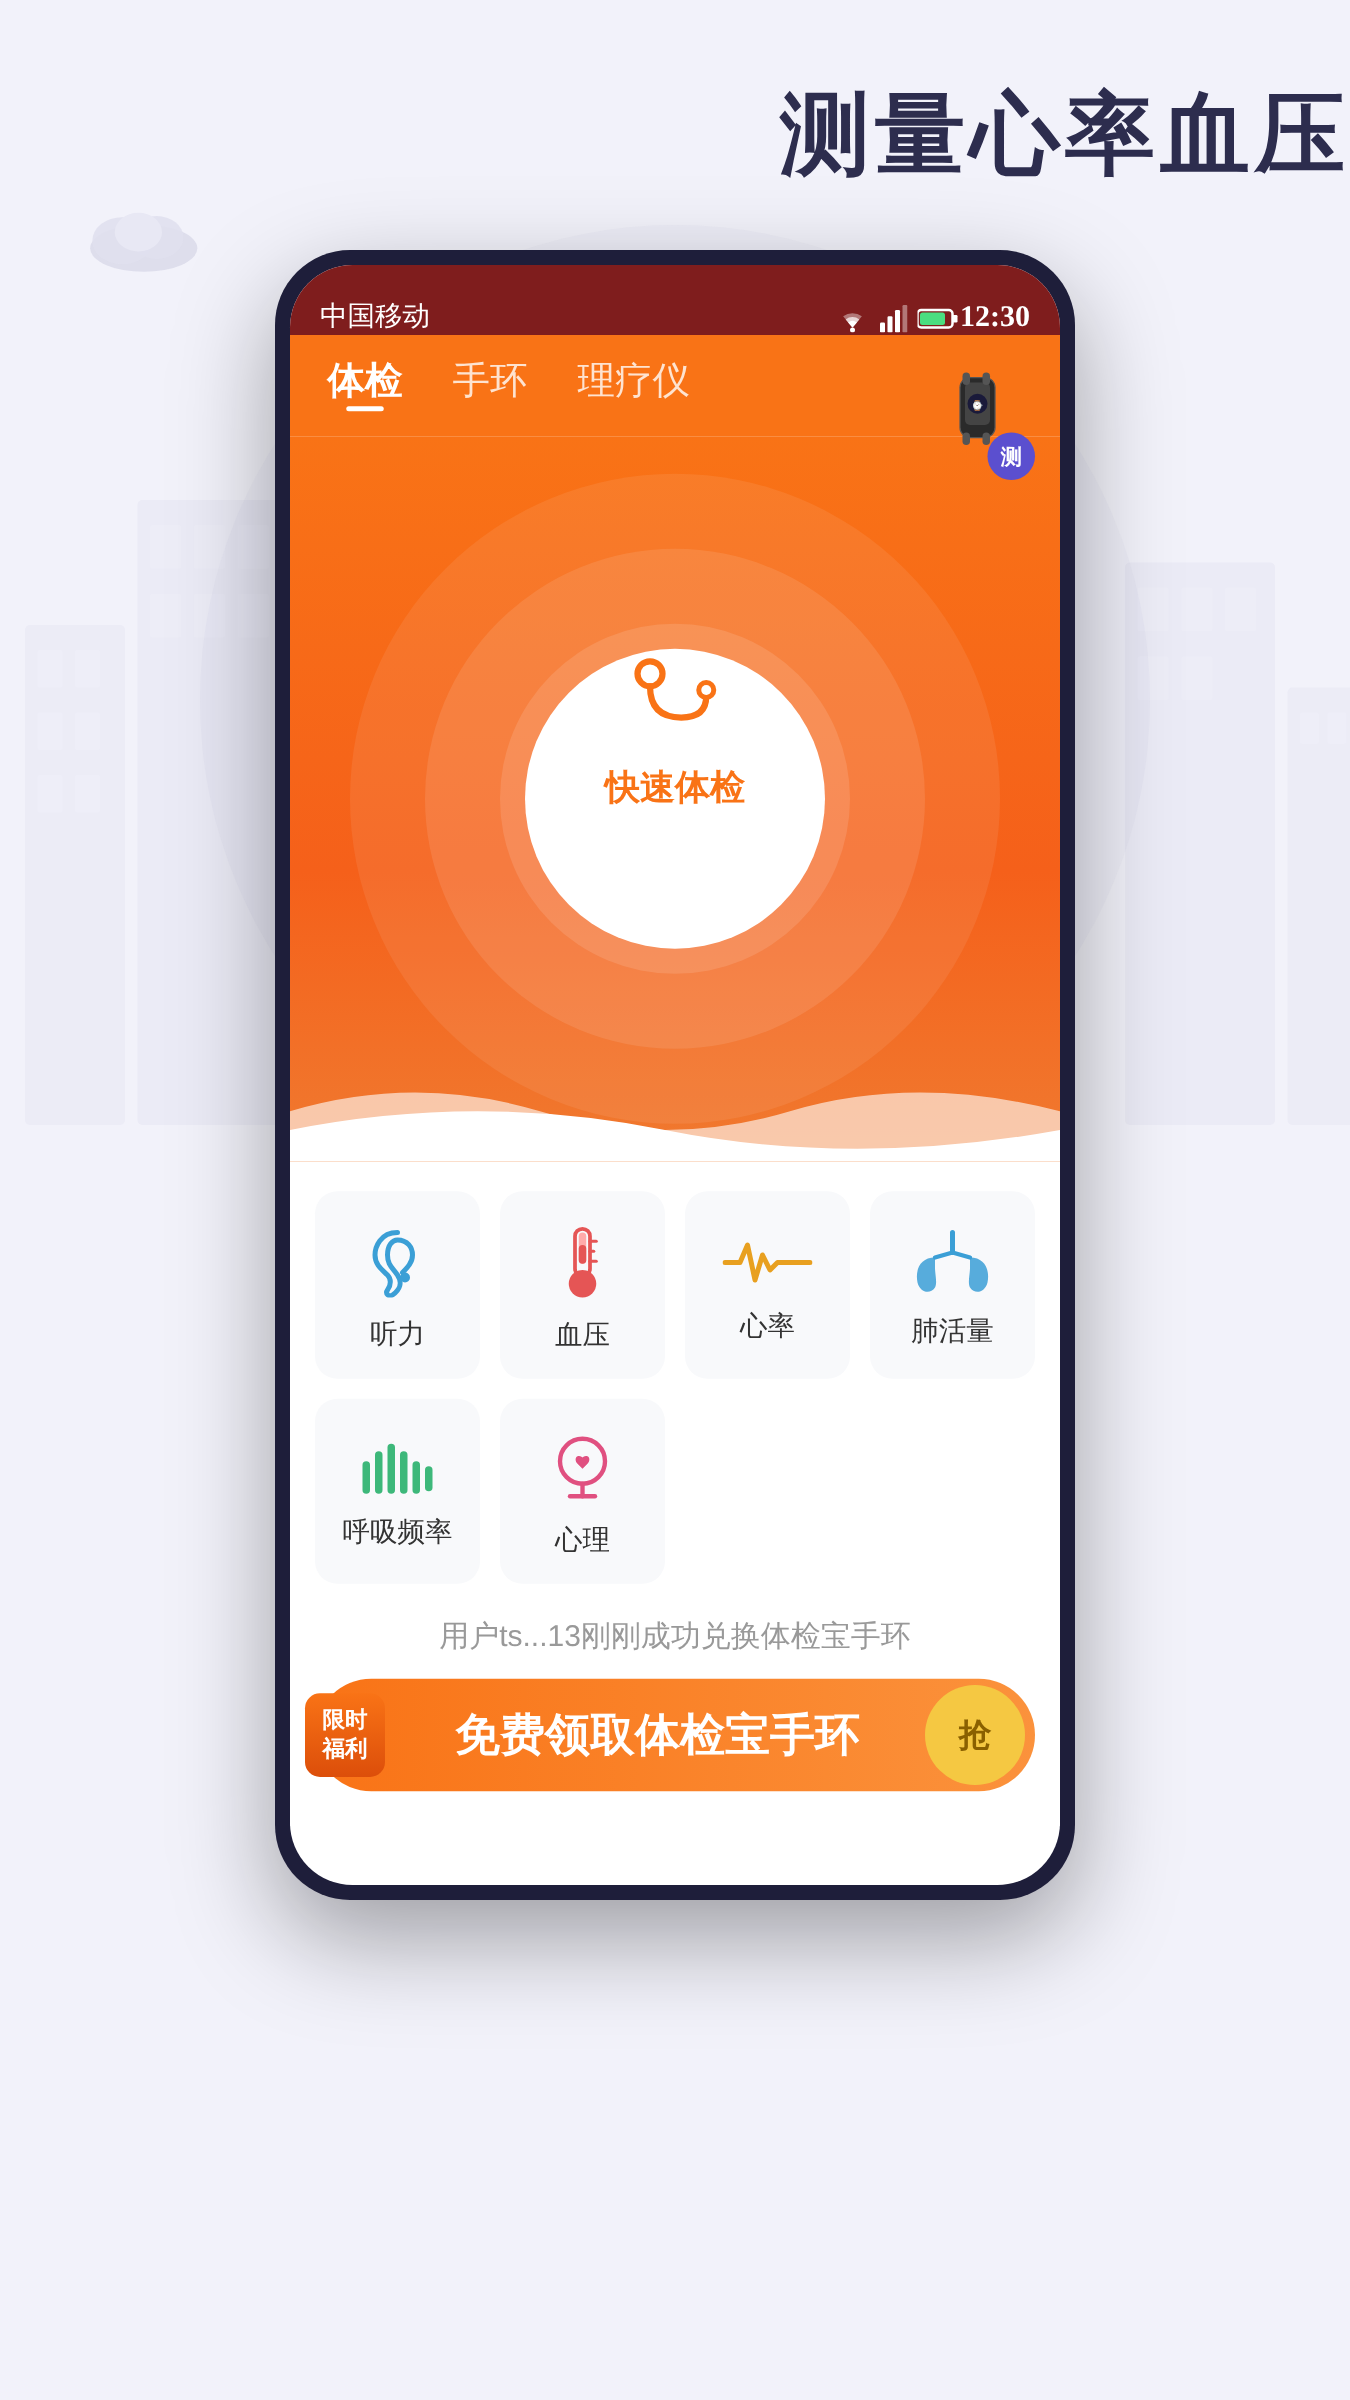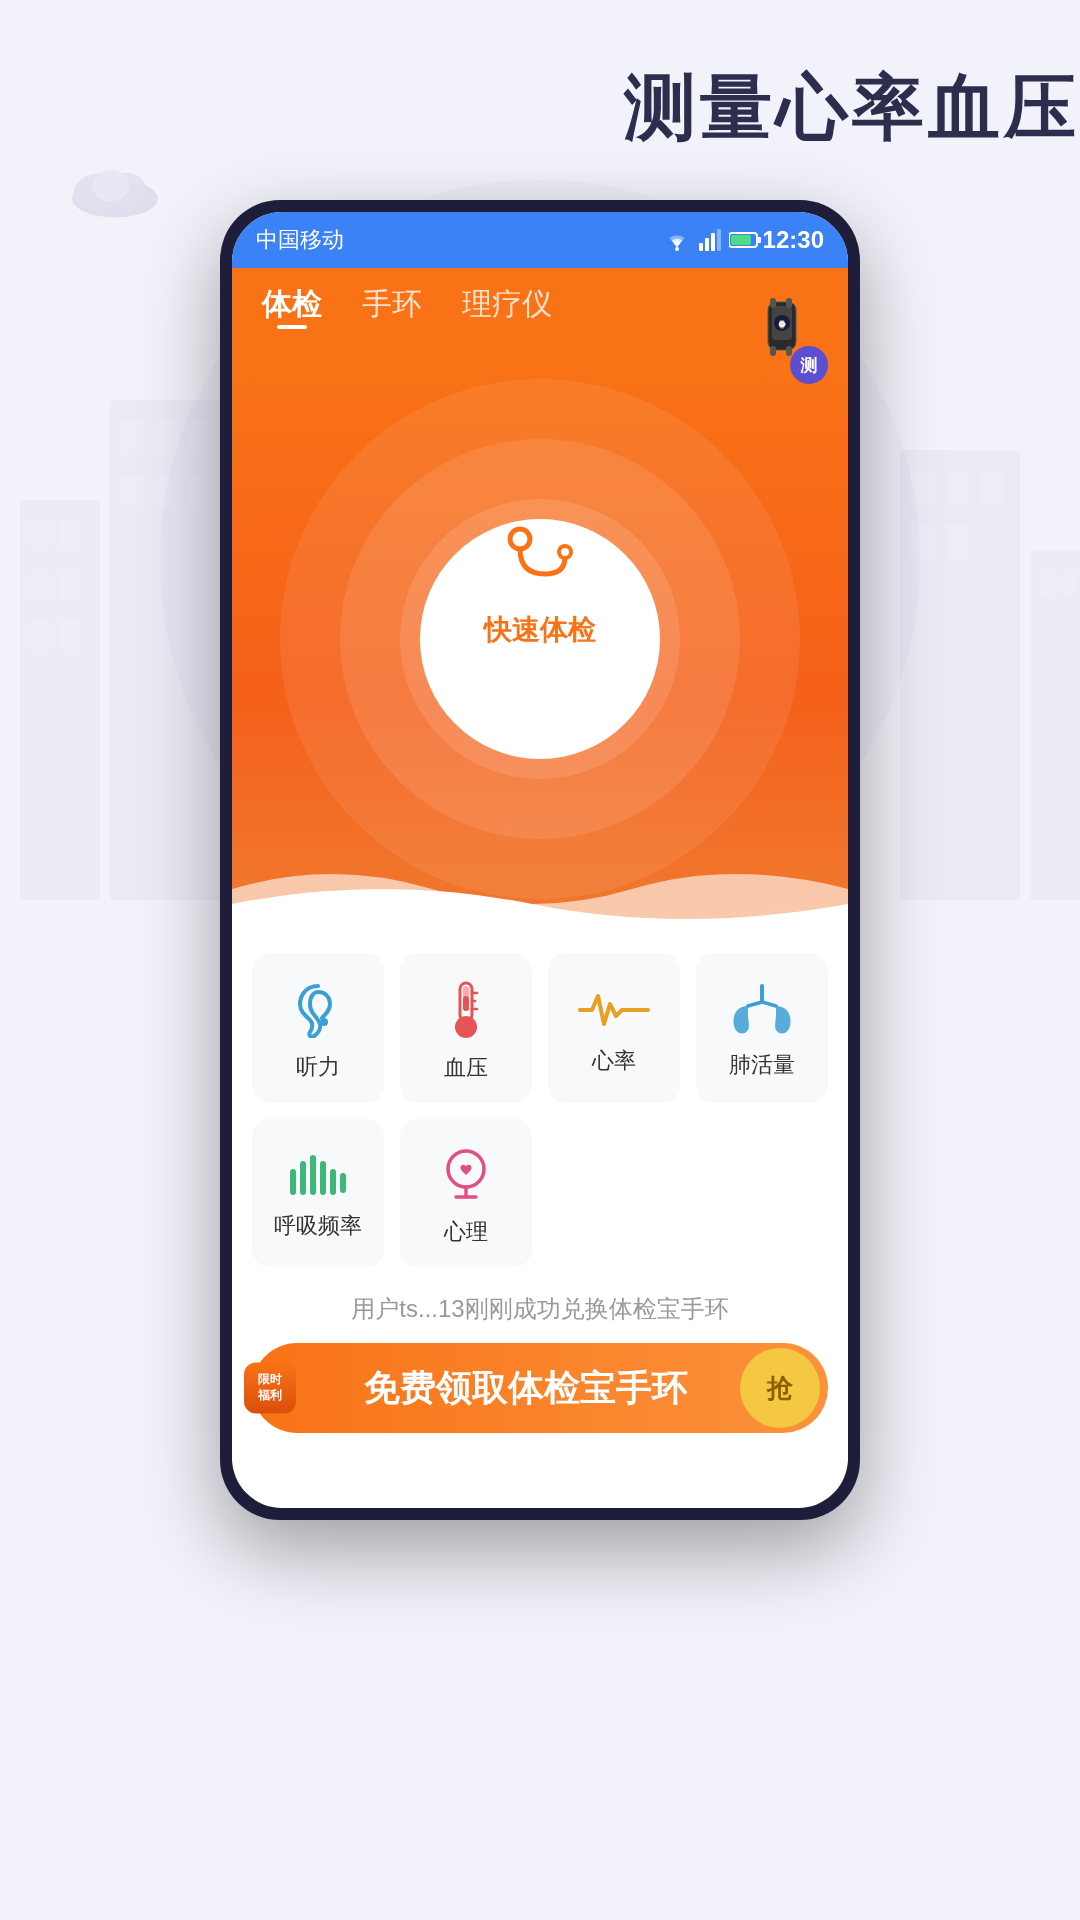--- a/index.html
+++ b/index.html
@@ -86,34 +86,35 @@
       right: 12px;
       bottom: 12px;
       border-radius: 50px;
       overflow: hidden;
       background: #fff;
     }
 
     
     .status-bar {
       height: 56px;
-      background: #3b82f6;
-      display: flex;
-      align-items: center;
+      background: #7f1d1d;
+      display: flex;
+      align-items: flex-end;
       justify-content: space-between;
       padding: 0 24px;
     }
     .status-carrier {
       font-size: 22px;
       color: white;
       font-weight: 500;
     }
     .status-right {
       display: flex;
       align-items: center;
+      font-family: Liberation Serif, serif;
     }
     .status-icons {
       display: flex;
       align-items: center;
       gap: 8px;
     }
     .status-time {
       font-size: 24px;
       color: white;
       font-weight: 600;
@@ -240,21 +241,21 @@
     }
     .banner-badge {
       position: absolute;
       left: -8px;
       top: 50%;
       transform: translateY(-50%);
       background: linear-gradient(180deg, #f97316, #dc4e0a);
       border-radius: 12px;
       padding: 10px 14px;
       text-align: center;
-      font-size: 12px;
+      font-size: 18px;
       color: white;
       line-height: 1.3;
       font-weight: 600;
     }
     .banner-text {
       flex: 1;
       text-align: center;
       font-size: 36px;
       color: white;
       font-weight: 600;

